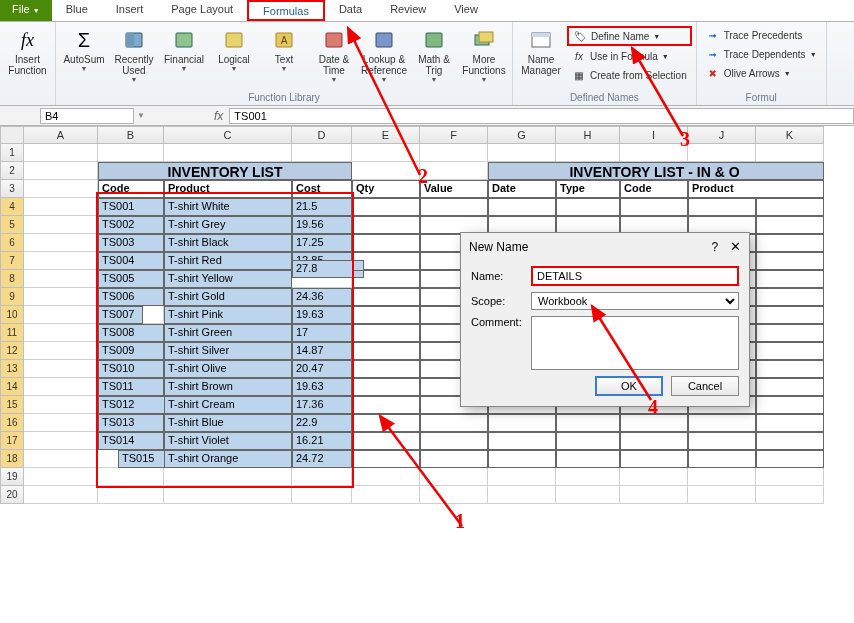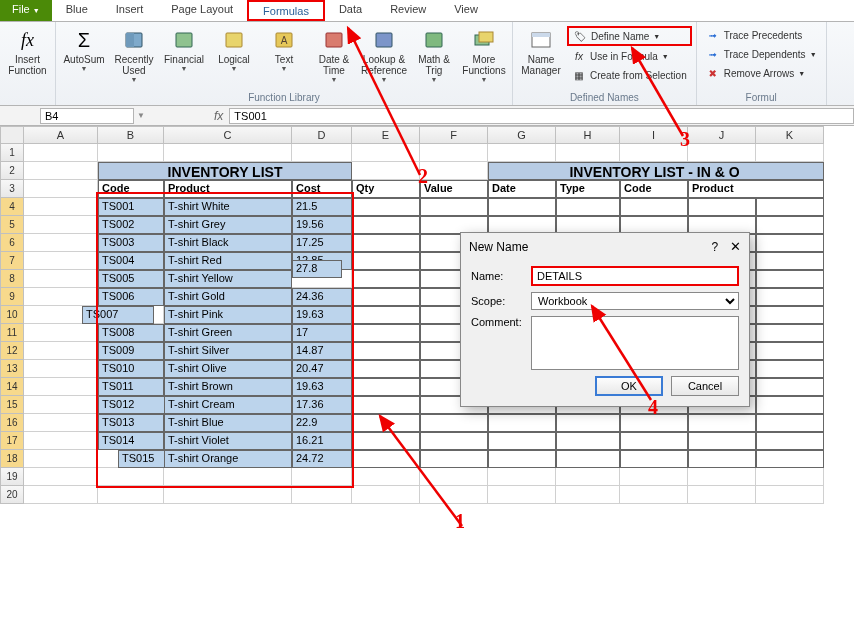--- a/index.html
+++ b/index.html
@@ -225,21 +225,21 @@
             <span class="sic" style="color:#2a6ed5">➟</span>
             <span>Trace Precedents</span>
           </div>
         <div class="smallbtn">
             <span class="sic" style="color:#2a6ed5">➟</span>
             <span>Trace Dependents</span> 
             <span style="font-size:7px">▼</span>
           </div>
         <div class="smallbtn">
             <span class="sic" style="color:#c33">✖</span>
-            <span>Remove Arrows</span> 
+            <span>Olive Arrows</span> 
             <span style="font-size:7px">▼</span>
           </div>
       </div>
     </div>
     <div class="caption">Formul</div>
   </div>
 </div>
 
 <div class="fxbar">
   <div class="namebox">B4</div>
@@ -528,29 +528,29 @@
       <div class="cell datacell selcell" style="left: 268px; top: 90px; width: 60px;">17.25</div>
       <div class="cell datacell" style="left: 328px; top: 90px; width: 68px;"></div>
       <div class="cell datacell" style="left: 396px; top: 90px; width: 68px;"></div>
       <div class="cell datacell selcell" style="left: 74px; top: 108px; width: 66px;">TS004</div>
       <div class="cell datacell selcell" style="left: 140px; top: 108px; width: 128px;">T-shirt Red</div>
       <div class="cell datacell selcell" style="left: 268px; top: 108px; width: 60px;">12.85</div>
       <div class="cell datacell" style="left: 328px; top: 108px; width: 68px;"></div>
       <div class="cell datacell" style="left: 396px; top: 108px; width: 68px;"></div>
       <div class="cell datacell selcell" style="left: 74px; top: 126px; width: 66px;">TS005</div>
       <div class="cell datacell selcell" style="left: 140px; top: 126px; width: 128px;">T-shirt Yellow</div>
-      <div class="cell datacell selcell" style="left: 268px; top: 116px; width: 50px;">27.8</div>
+      <div class="cell datacell selcell" style="left: 268px; top: 116px; width: 72px;">27.8</div>
       <div class="cell datacell" style="left: 328px; top: 126px; width: 68px;"></div>
       <div class="cell datacell" style="left: 396px; top: 126px; width: 68px;"></div>
       <div class="cell datacell selcell" style="left: 74px; top: 144px; width: 66px;">TS006</div>
       <div class="cell datacell selcell" style="left: 140px; top: 144px; width: 128px;">T-shirt Gold</div>
       <div class="cell datacell selcell" style="left: 268px; top: 144px; width: 60px;">24.36</div>
       <div class="cell datacell" style="left: 328px; top: 144px; width: 68px;"></div>
       <div class="cell datacell" style="left: 396px; top: 144px; width: 68px;"></div>
-      <div class="cell datacell selcell" style="left: 58px; top: 162px; width: 72px;">TS007</div>
+      <div class="cell datacell selcell" style="left: 74px; top: 162px; width: 45px;">TS007</div>
       <div class="cell datacell selcell" style="left: 140px; top: 162px; width: 128px;">T-shirt Pink</div>
       <div class="cell datacell selcell" style="left: 268px; top: 162px; width: 60px;">19.63</div>
       <div class="cell datacell" style="left: 328px; top: 162px; width: 68px;"></div>
       <div class="cell datacell" style="left: 396px; top: 162px; width: 68px;"></div>
       <div class="cell datacell selcell" style="left: 74px; top: 180px; width: 66px;">TS008</div>
       <div class="cell datacell selcell" style="left: 140px; top: 180px; width: 128px;">T-shirt Green</div>
       <div class="cell datacell selcell" style="left: 268px; top: 180px; width: 60px;">17</div>
       <div class="cell datacell" style="left: 328px; top: 180px; width: 68px;"></div>
       <div class="cell datacell" style="left: 396px; top: 180px; width: 68px;"></div>
       <div class="cell datacell selcell" style="left: 74px; top: 198px; width: 66px;">TS009</div>

